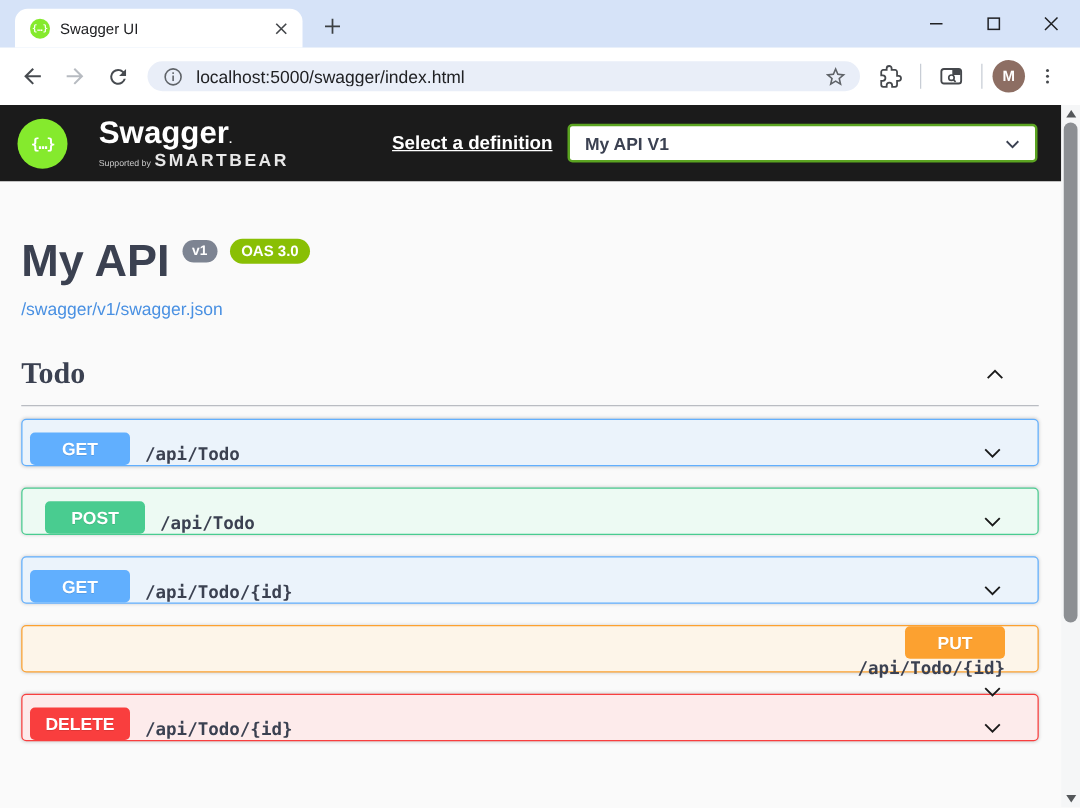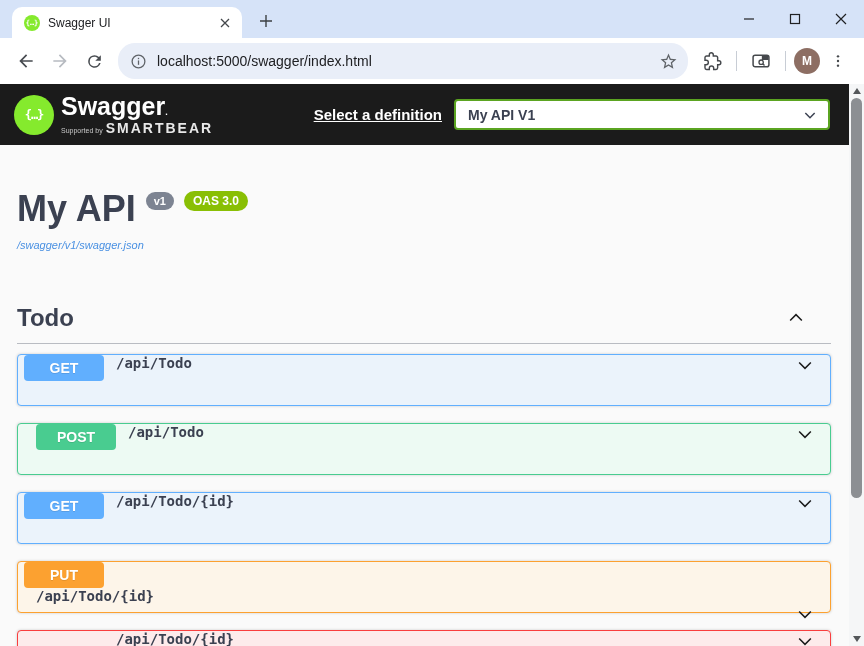--- a/index.html
+++ b/index.html
@@ -21,40 +21,40 @@
   }
   .tab-title { font-size:12px; color:#202124; flex:1; white-space:nowrap; overflow:hidden; }
   .icon-btn { display:flex; align-items:center; justify-content:center; cursor:pointer; border-radius:50%; }
   .tab-close { width:18px; height:18px; }
   .newtab { width:28px; height:28px; margin:0 0 3px 10px; }
   .win-controls { position:absolute; right:0; top:0; height:38px; display:flex; }
   .win-btn { width:46px; height:38px; display:flex; align-items:center; justify-content:center; }
   .toolbar { height:46px; background:#fff; display:flex; align-items:center; padding:0 10px; gap:2px; }
   .nav-btn { width:32px; height:32px; border-radius:50%; display:flex; align-items:center; justify-content:center; }
   .omnibox {
-    flex:1; height:36px; margin:0 6px; background:#e9eef8; border-radius:17px;
+    flex:1; height:24px; margin:0 6px; background:#e9eef8; border-radius:17px;
     display:flex; align-items:center; padding:0 8px 0 12px; gap:10px; min-width:0;
   }
   .url-text { font-size:14px; color:#202124; flex:1; white-space:nowrap; overflow:hidden; }
   .tb-sep { width:1px; height:20px; background:#c8cdd5; margin:0 6px; }
   .avatar {
     width:26px; height:26px; border-radius:50%; background:#8d6e63; color:#fff;
     font-size:12px; font-weight:700; display:flex; align-items:center; justify-content:center;
   }
   
   .swagger-topbar {
     height:61px; background:#1b1b1b; display:flex; align-items:center;
     padding:0 19px 0 14px; margin-right:15px;
   }
   .logo-circle {
     width:40px; height:40px; border-radius:50%; background:#85ea2d; color:#fff;
     font-family:"DejaVu Sans Mono",monospace; font-size:12px; font-weight:700;
     display:flex; align-items:center; justify-content:center; letter-spacing:-1px; flex:0 0 auto;
   }
-  .brand-col { margin-left:7px; line-height:1; }
+  .brand-col { margin-left:25px; line-height:1; }
   .brand { color:#fff; font-size:25px; font-weight:700; letter-spacing:0; }
   .brand .tm { font-size:9px; vertical-align:baseline; }
   .tagline { margin-top:2px; font-size:7px; color:#c9c9c9; }
   .tagline b { font-size:14px; letter-spacing:2px; color:#e8e8e8; margin-left:3px; }
   .definition { margin-left:auto; display:flex; align-items:center; gap:12px; }
   .def-label { color:#fff; font-weight:700; font-size:15px; white-space:nowrap;text-decoration:underline; }
   .def-select {
     width:376px; height:31px; background:#fff; border:2px solid #5ba421; border-radius:4px;
     display:flex; align-items:center; padding:0 10px 0 12px; cursor:pointer;
   }
@@ -62,29 +62,29 @@
   .def-select svg { margin-left:auto; }
   
   .content { padding:43px 18px 0 17px; margin-right:15px; }
   .api-title { font-size:36px; font-weight:700; color:#3b4151; display:flex; align-items:center; gap:10px; }
   .badge {
     color:#fff; font-weight:700; border-radius:57px; display:inline-block;
     transform:translateY(-8px);
   }
   .badge.version { background:#7d8492; font-size:11px; padding:3px 8px; }
   .badge.oas { background:#89bf04; font-size:12px; padding:3px 9px; }
-  .spec-link { display:inline-block; margin-top:9px; font-size:11px; color:#4990e2; text-decoration:none; cursor:pointer;font-style:italic; }
-  .section-header { margin-top:51px; display:flex; align-items:center; justify-content:space-between; }
+  .spec-link { display:inline-block; margin-top:9px; font-size:14px; color:#4990e2; text-decoration:none; cursor:pointer; }
+  .section-header { margin-top:29px; display:flex; align-items:center; justify-content:space-between;font-family:Liberation Serif, serif; }
   .section-title { font-size:24px; font-weight:700; color:#3b4151; }
   .section-chevron { padding-right:25px; cursor:pointer; display:flex; }
   .divider { border-bottom:1px solid #b9bcc2; margin-top:11px; }
   .oplist { margin-top:10px; }
   .opblock {
-    height:52px; border-radius:4px; border:1px solid; display:flex; align-items:flex-start;
-    margin-bottom:17px; box-shadow:0 0 3px rgba(0,0,0,.19); padding:0 15px 0 6px; cursor:pointer;
+    height:38px; border-radius:4px; border:1px solid; display:flex; align-items:flex-end;
+    margin-bottom:17px; box-shadow:0 0 3px rgba(0,0,0,.19); padding:0 26px 0 6px; cursor:pointer;
   }
   .method {
     width:80px; height:26px; border-radius:4px; color:#fff; font-weight:700; font-size:14px;
     display:flex; align-items:center; justify-content:center; text-shadow:0 1px 0 rgba(0,0,0,.1);
     flex:0 0 auto;
   }
   .path {
     margin-left:12px; font-family:"DejaVu Sans Mono",monospace; font-weight:700;
     font-size:14px; color:#3b4151;
   }

